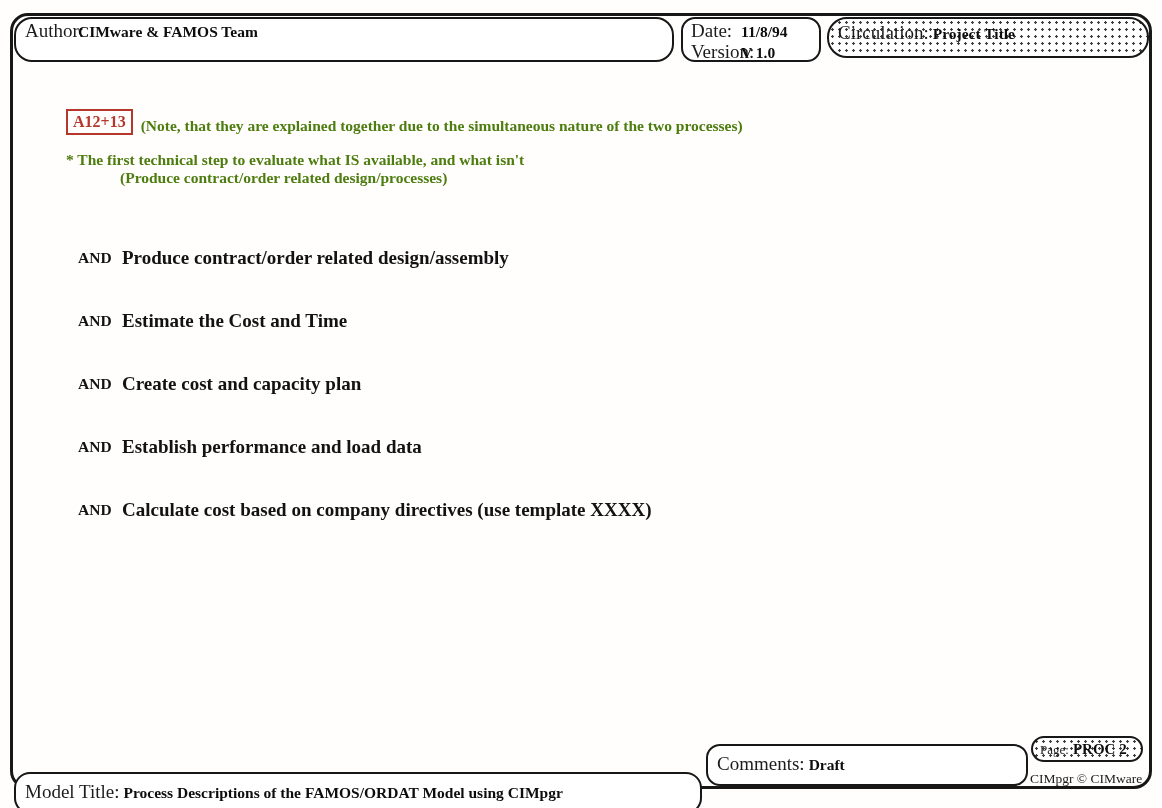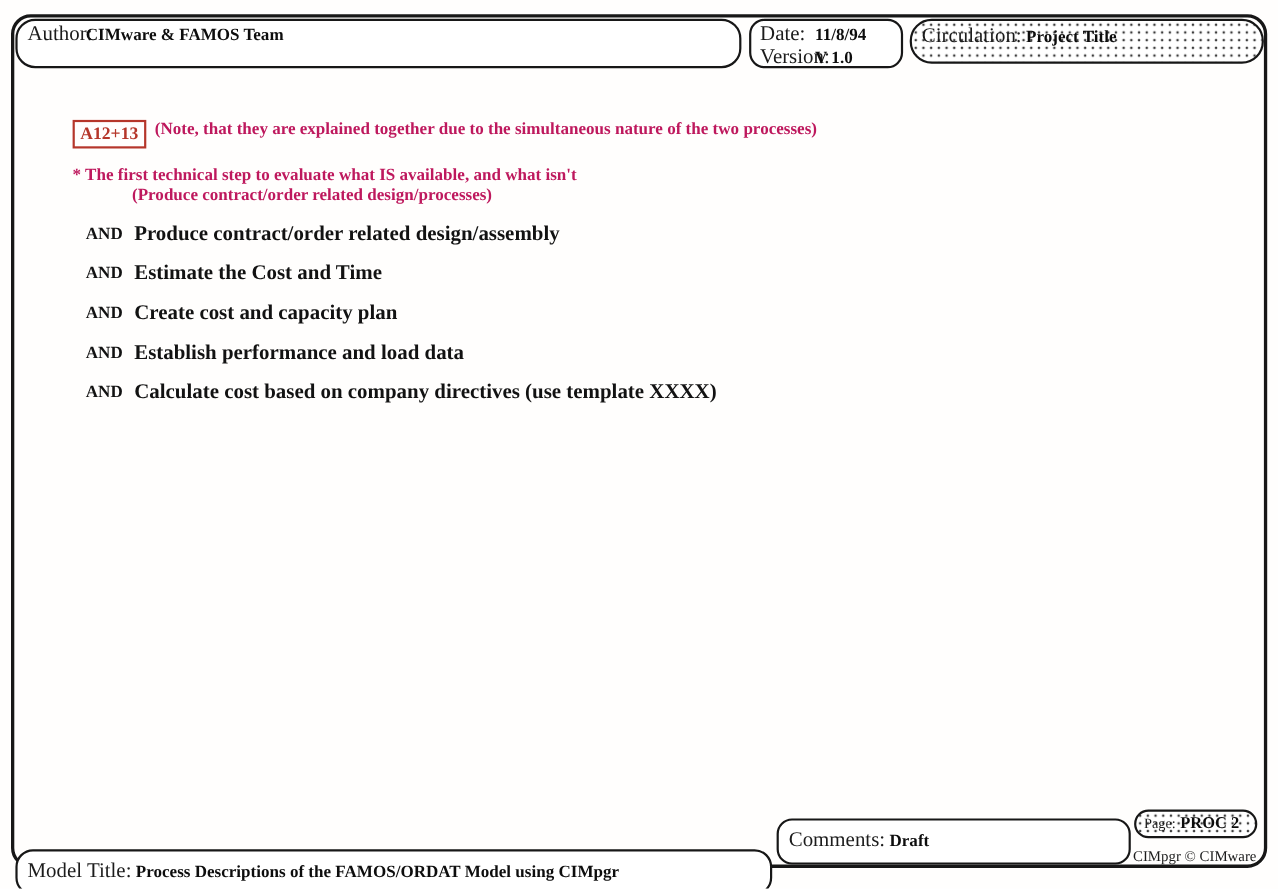--- a/index.html
+++ b/index.html
@@ -23,30 +23,30 @@
   .lbl{font-size:19px;color:#1c1c1c;}
   .val{font-size:15.5px;font-weight:bold;color:#0d0d0d;}
   
   .author-box{left:14px;top:17px;width:660px;height:45px;border-radius:18px;padding:2px 0 0 9px;}
   .hdr-row{line-height:20px;white-space:nowrap;}
   .lbl-col{display:inline-block;width:53px;}
   .date-box{left:681px;top:17px;width:140px;height:45px;border-radius:14px;padding:2px 0 0 8px;}
   .lbl-col-sm{display:inline-block;width:50px;}
   .circ-box{left:827px;top:17px;width:322px;height:41px;border-radius:20px;padding:3px 0 0 9px;white-space:nowrap;}
   
-  .note-line{position:absolute;left:66px;top:109px;display:flex;align-items:flex-start;gap:8px;white-space:nowrap;}
+  .note-line{position:absolute;left:66px;top:109px;display:flex;align-items:flex-end;gap:8px;white-space:nowrap;}
   .pid-box{
     display:inline-block;border:2px solid var(--red,#b5362a);color:var(--red,#b5362a);
     font-weight:bold;font-size:16px;padding:1px 5px 2px 5px;line-height:19px;
   }
-  .b15{font-weight:bold;font-size:15.5px;color:#be185d;}
+  .b15{font-weight:bold;font-size:15.5px;color:#4d7c0f;}
   .intro{position:absolute;left:66px;top:151px;white-space:nowrap;}
   .intro-sub{position:absolute;left:120px;top:169px;white-space:nowrap;}
   .and-list{position:absolute;left:78px;top:204px;}
-  .and-row{display:flex;line-height:18px;margin-bottom:18px;white-space:nowrap;}
+  .and-row{display:flex;line-height:18px;margin-bottom:18px;white-space:nowrap;margin-top:45px;}
   .and-kw{font-weight:bold;font-size:15.5px;width:44px;flex:0 0 44px;}
   .and-text{font-weight:bold;font-size:19px;}
   
   .model-box{left:14px;top:772px;width:688px;height:42px;border-radius:16px;padding:7px 0 0 9px;white-space:nowrap;}
   .comments-box{left:706px;top:744px;width:322px;height:42px;border-radius:14px;padding:7px 0 0 9px;white-space:nowrap;}
   .page-box{left:1031px;top:736px;width:112px;height:26px;border-radius:13px;padding:2px 0 0 7px;white-space:nowrap;}
   .page-box .lbl{font-size:13px;}
   .page-box .val{font-size:15px;}
   .copyright{position:absolute;left:1030px;top:771px;width:124px;font-size:13.5px;color:#1c1c1c;white-space:nowrap;}
 </style>

